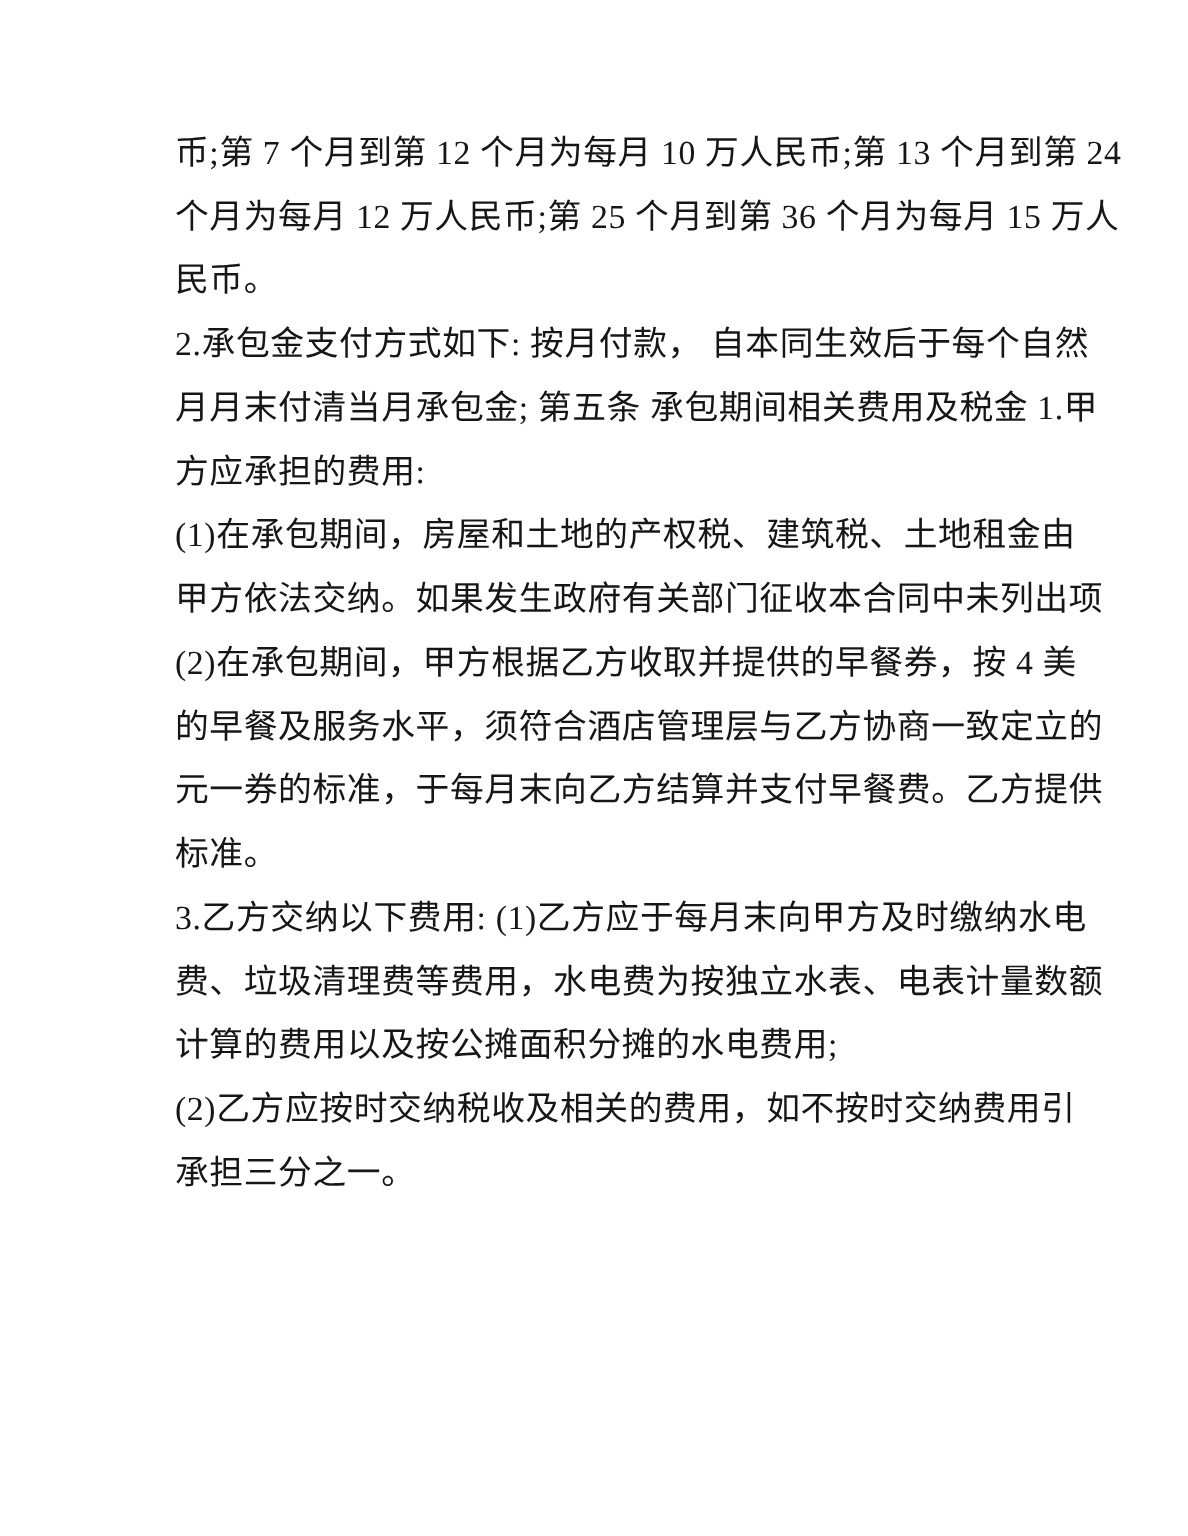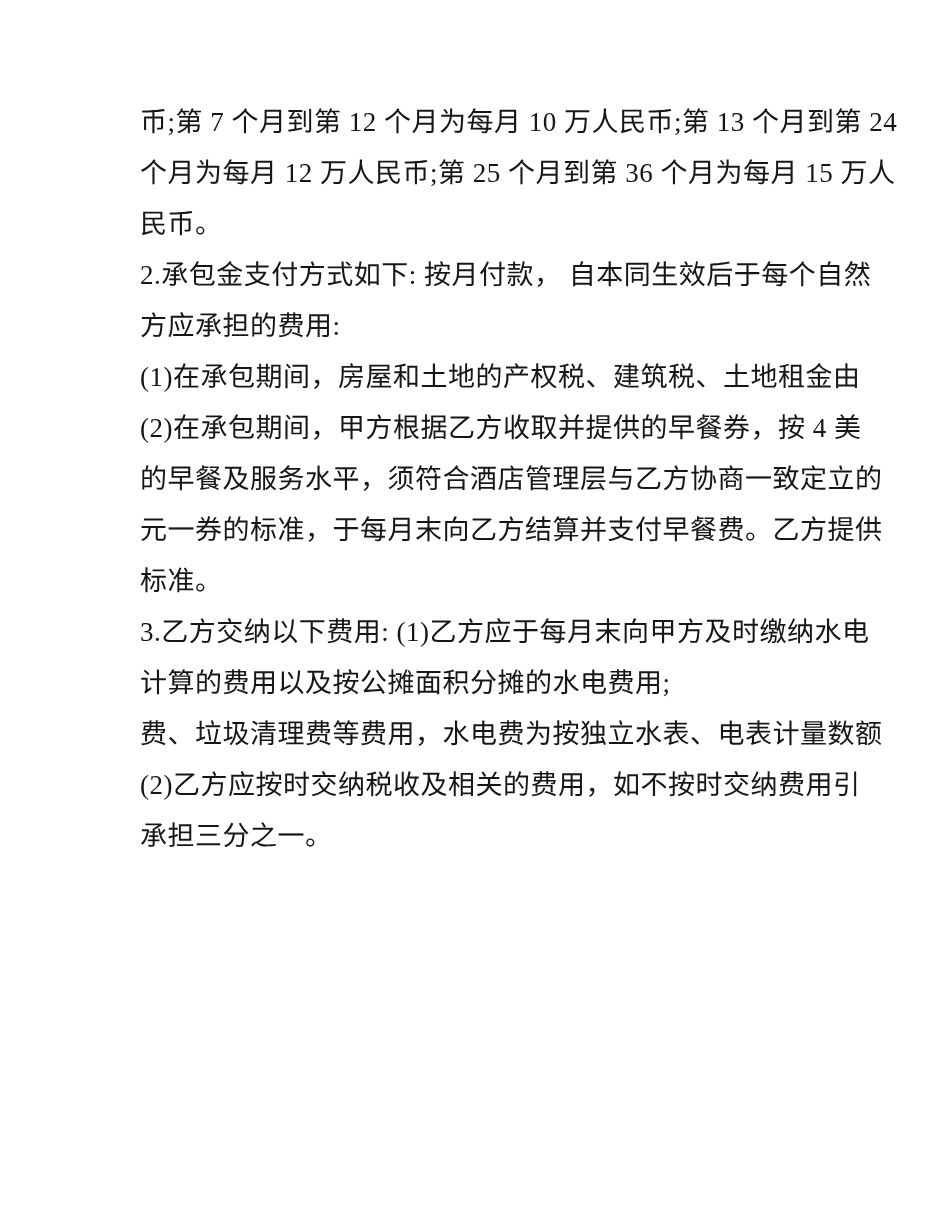--- a/index.html
+++ b/index.html
@@ -45,25 +45,27 @@
 </style>
 </head>
 <body>
 
 <div class="doc-page">
   <div class="doc-body">
     <div class="text-line">币;第 7 个月到第 12 个月为每月 10 万人民币;第 13 个月到第 24</div>
     <div class="text-line">个月为每月 12 万人民币;第 25 个月到第 36 个月为每月 15 万人</div>
     <div class="text-line para-end">民币。</div>
     <div class="text-line">2.承包金支付方式如下: 按月付款， 自本同生效后于每个自然</div>
+    <div class="text-line">月月末付清当月承包金; 第五条 承包期间相关费用及税金 1.甲</div>
     <div class="text-line para-end">方应承担的费用:</div>
     <div class="text-line">(1)在承包期间，房屋和土地的产权税、建筑税、土地租金由</div>
+    <div class="text-line">甲方依法交纳。如果发生政府有关部门征收本合同中未列出项</div>
     <div class="text-line">(2)在承包期间，甲方根据乙方收取并提供的早餐券，按 4 美</div>
     <div class="text-line">的早餐及服务水平，须符合酒店管理层与乙方协商一致定立的</div>
     <div class="text-line">元一券的标准，于每月末向乙方结算并支付早餐费。乙方提供</div>
     <div class="text-line para-end">标准。</div>
     <div class="text-line">3.乙方交纳以下费用: (1)乙方应于每月末向甲方及时缴纳水电</div>
+    <div class="text-line">费、垃圾清理费等费用，水电费为按独立水表、电表计量数额</div>
     <div class="text-line para-end">计算的费用以及按公摊面积分摊的水电费用;</div>
-    <div class="text-line">费、垃圾清理费等费用，水电费为按独立水表、电表计量数额</div>
     <div class="text-line">(2)乙方应按时交纳税收及相关的费用，如不按时交纳费用引</div>
     <div class="text-line para-end">承担三分之一。</div>
   </div>
 </div>
 
 </body></html>

